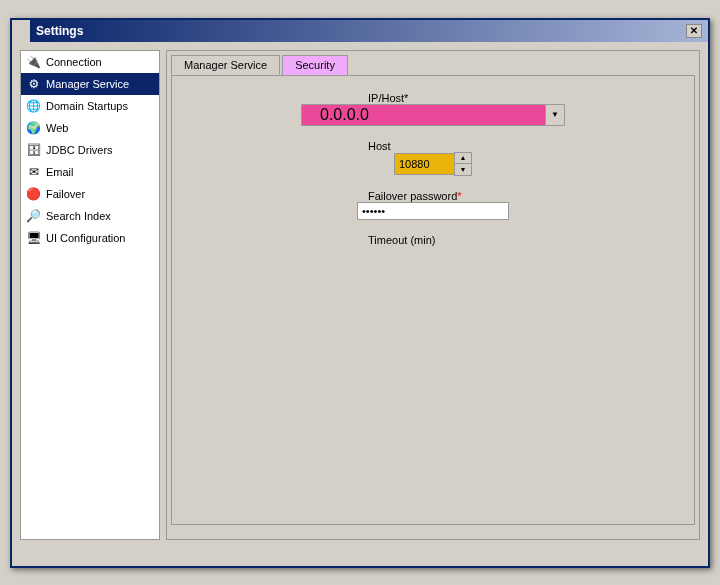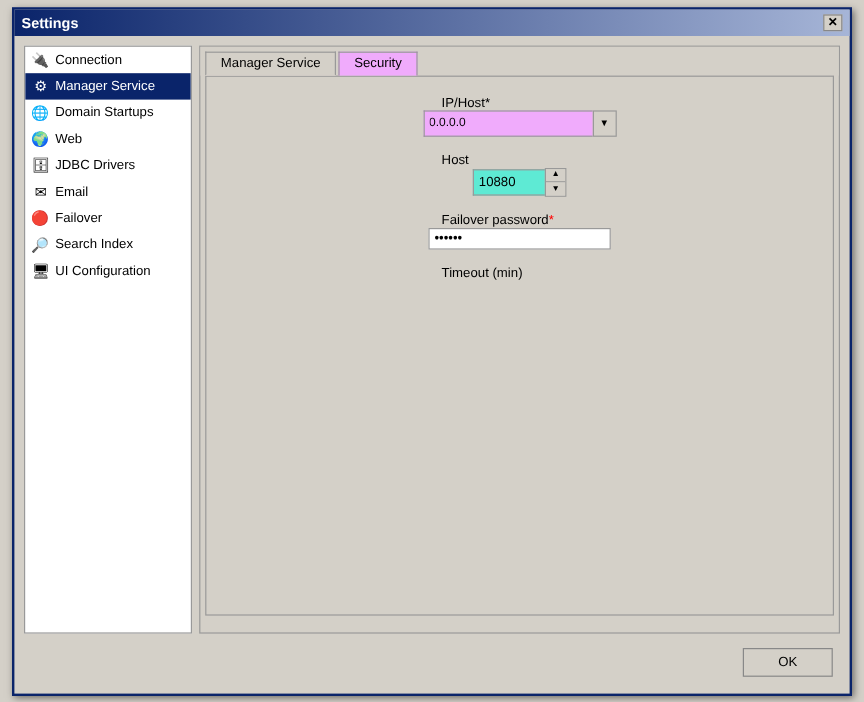--- a/index.html
+++ b/index.html
@@ -22,20 +22,21 @@
     .title-bar {
       background: linear-gradient(to right, #0a246a, #a6b5d7);
       color: white;
       font-weight: bold;
       font-size: 12px;
       padding: 3px 6px;
       display: flex;
       align-items: center;
       justify-content: space-between;
       height: 22px;
+      margin-left: 18px;
     }
     .title-bar-close {
       background: #d4d0c8;
       border: 1px solid #888;
       color: #000;
       font-size: 10px;
       width: 16px;
       height: 14px;
       display: flex;
       align-items: center;
@@ -139,23 +140,23 @@
     }
     .input-with-arrow {
       display: flex;
       align-items: center;
     }
     .input-with-arrow input {
       flex: 1;
       height: 22px;
       border: 1px solid #999;
       border-right: none;
-      background: #f0abfc;
-      padding: 2px 4px;
-      font-size: 10px;
+      background: #ec4899;
+      padding: 2px 18px;
+      font-size: 16px;
       font-family: Tahoma, Arial, sans-serif;
     }
     .dropdown-btn {
       width: 20px;
       height: 22px;
       border: 1px solid #999;
       background: #d4d0c8;
       display: flex;
       align-items: center;
       justify-content: center;
@@ -165,21 +166,21 @@
     }
     .spinner-wrapper {
       display: flex;
       align-items: center;
     }
     .spinner-input {
       width: 60px;
       height: 22px;
       border: 1px solid #999;
       border-right: none;
-      background: #5eead4;
+      background: #eab308;
       padding: 2px 4px;
       font-size: 11px;
       font-family: Tahoma, Arial, sans-serif;
       text-align: left;
     }
     .spinner-buttons {
       display: flex;
       flex-direction: column;
       border: 1px solid #999;
     }
@@ -305,16 +306,15 @@
           </div>
 
           <div class="form-row">
             <span class="form-label">Timeout (min)</span>
           </div>
         </div>
       </div>
     </div>
 
     <div class="bottom-bar">
-      <button class="btn">OK</button>
     </div>
   </div>
 </div>
 
 </body></html>

